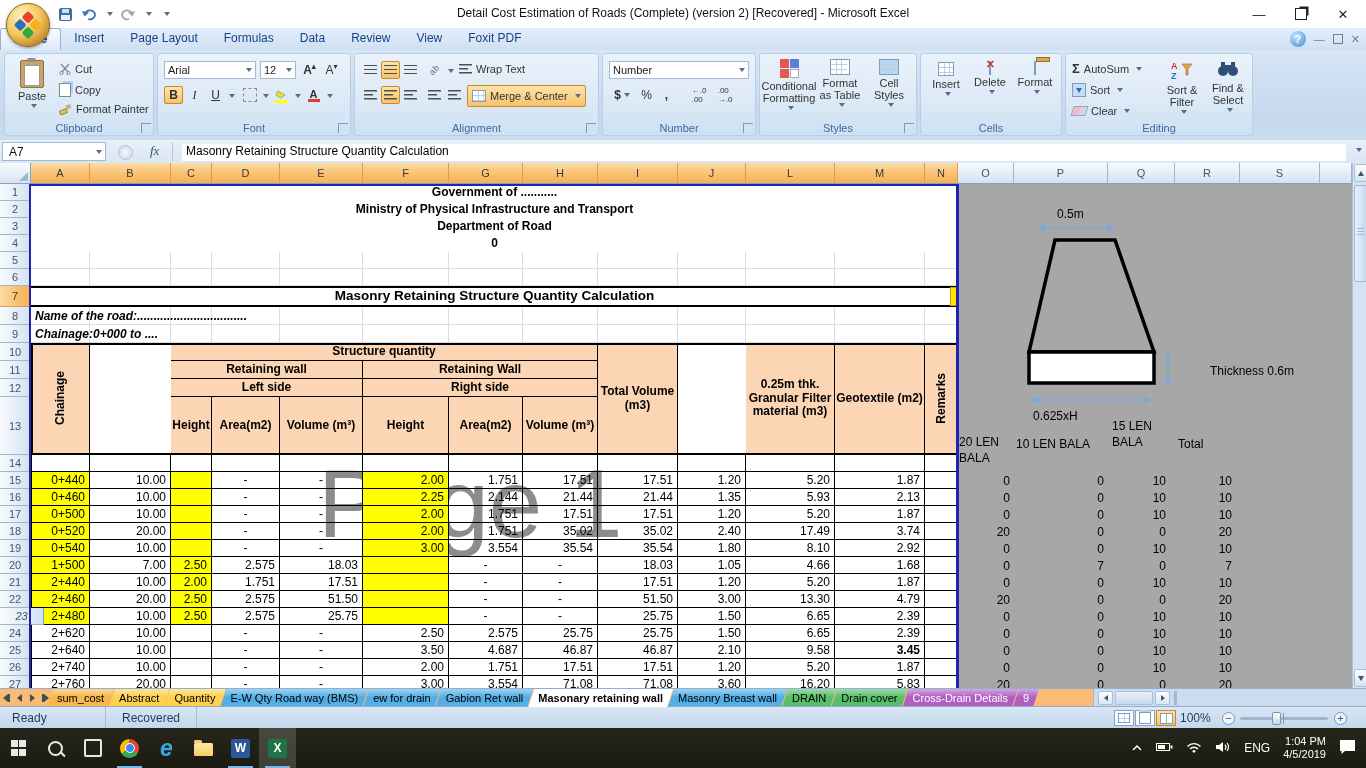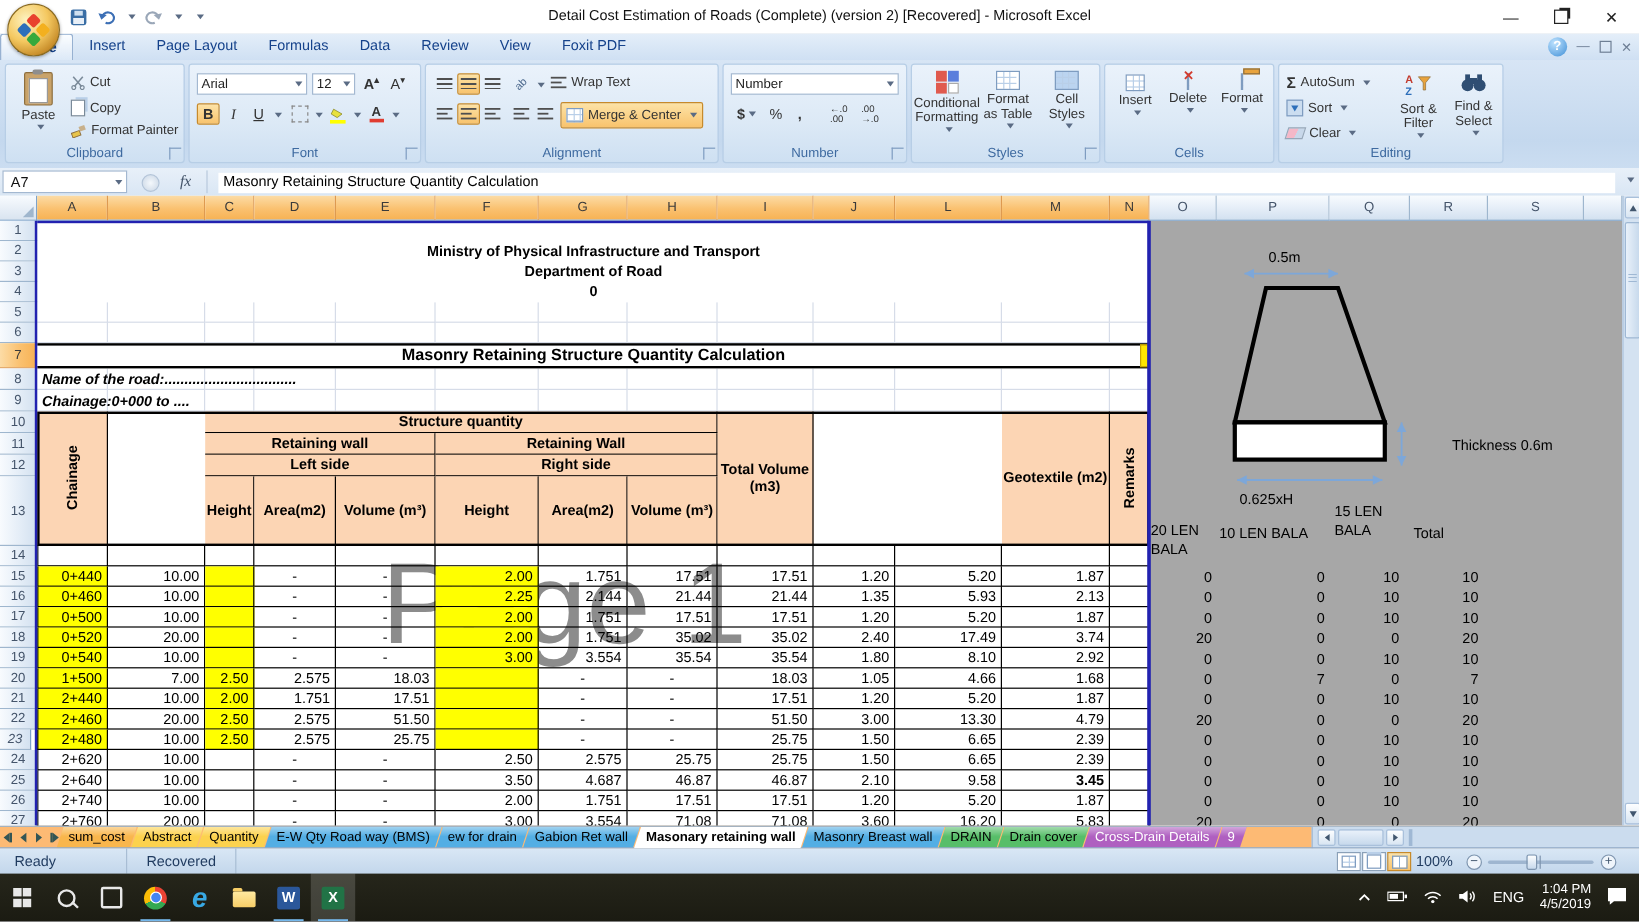--- a/index.html
+++ b/index.html
@@ -482,21 +482,21 @@
       <div class="rhdr" style="left: 0px; top: 234px; width: 31px; height: 58px;">13</div>
       <div class="rhdr" style="left: 0px; top: 292px; width: 31px; height: 17px;">14</div>
       <div class="rhdr" style="left: 0px; top: 309px; width: 31px; height: 17px;">15</div>
       <div class="rhdr" style="left: 0px; top: 326px; width: 31px; height: 17px;">16</div>
       <div class="rhdr" style="left: 0px; top: 343px; width: 31px; height: 17px;">17</div>
       <div class="rhdr" style="left: 0px; top: 360px; width: 31px; height: 17px;">18</div>
       <div class="rhdr" style="left: 0px; top: 377px; width: 31px; height: 17px;">19</div>
       <div class="rhdr" style="left: 0px; top: 394px; width: 31px; height: 17px;">20</div>
       <div class="rhdr" style="left: 0px; top: 411px; width: 31px; height: 17px;">21</div>
       <div class="rhdr" style="left: 0px; top: 428px; width: 31px; height: 17px;">22</div>
-      <div class="rhdr" style="left: 0px; top: 445px; width: 26px; height: 17px; font-style: italic;">23</div>
+      <div class="rhdr" style="left: 0px; top: 445px; width: 44px; height: 17px; font-style: italic;">23</div>
       <div class="rhdr" style="left: 0px; top: 462px; width: 31px; height: 17px;">24</div>
       <div class="rhdr" style="left: 0px; top: 479px; width: 31px; height: 17px;">25</div>
       <div class="rhdr" style="left: 0px; top: 496px; width: 31px; height: 17px;">26</div>
       <div class="rhdr" style="left: 0px; top: 513px; width: 31px; height: 17px;">27</div>
       <div class="cell gridln" style="left: 31px; top: 89px; width: 59px; height: 17px;"></div>
       <div class="cell gridln" style="left: 90px; top: 89px; width: 81px; height: 17px;"></div>
       <div class="cell gridln" style="left: 171px; top: 89px; width: 41px; height: 17px;"></div>
       <div class="cell gridln" style="left: 212px; top: 89px; width: 68px; height: 17px;"></div>
       <div class="cell gridln" style="left: 280px; top: 89px; width: 83px; height: 17px;"></div>
       <div class="cell gridln" style="left: 363px; top: 89px; width: 86px; height: 17px;"></div>
@@ -539,20 +539,21 @@
       <div class="cell gridln" style="left: 212px; top: 162px; width: 68px; height: 18px;"></div>
       <div class="cell gridln" style="left: 280px; top: 162px; width: 83px; height: 18px;"></div>
       <div class="cell gridln" style="left: 363px; top: 162px; width: 86px; height: 18px;"></div>
       <div class="cell gridln" style="left: 449px; top: 162px; width: 74px; height: 18px;"></div>
       <div class="cell gridln" style="left: 523px; top: 162px; width: 75px; height: 18px;"></div>
       <div class="cell gridln" style="left: 598px; top: 162px; width: 80px; height: 18px;"></div>
       <div class="cell gridln" style="left: 678px; top: 162px; width: 68px; height: 18px;"></div>
       <div class="cell gridln" style="left: 746px; top: 162px; width: 89px; height: 18px;"></div>
       <div class="cell gridln" style="left: 835px; top: 162px; width: 90px; height: 18px;"></div>
       <div class="cell gridln" style="left: 925px; top: 162px; width: 33px; height: 18px;"></div>
+      <div class="cell ac bold" style="left: 31px; top: 21px; width: 927px; height: 17px;">Government of ...........</div>
       <div class="cell ac bold" style="left: 31px; top: 38px; width: 927px; height: 17px;">Ministry of Physical Infrastructure and Transport</div>
       <div class="cell ac bold" style="left: 31px; top: 55px; width: 927px; height: 17px;">Department of Road</div>
       <div class="cell ac bold" style="left: 31px; top: 72px; width: 927px; height: 17px;">0</div>
       <div class="cell ac bold" style="left: 31px; top: 123px; width: 927px; height: 21px; border-top: 2.5px solid rgb(0, 0, 0); border-bottom: 2.5px solid rgb(0, 0, 0); font-size: 13.5px; background: rgb(255, 255, 255);">Masonry Retaining Structure Quantity Calculation</div>
       <div class="abs" style="left: 950px; top: 124px; width: 7px; height: 19px; background: rgb(255, 230, 0); border: 1px solid rgb(200, 164, 0); z-index: 3; box-sizing: border-box;"></div>
       <div class="cell al bold ital" style="left: 31px; top: 144px; width: 520px; height: 18px;">Name of the road:.................................</div>
       <div class="cell al bold ital" style="left: 31px; top: 162px; width: 520px; height: 18px;">Chainage:0+000 to ....</div>
       <div class="cell peach tbl ac vert" style="left: 31px; top: 180px; width: 59px; height: 112px;">
         <span>Chainage</span>
       </div>
@@ -561,20 +562,21 @@
       <div class="cell hdrtxt peach tbl " style="left: 363px; top: 198px; width: 235px; height: 18px; z-index: 1;">Retaining Wall</div>
       <div class="cell hdrtxt peach tbl " style="left: 171px; top: 216px; width: 192px; height: 18px; z-index: 1;">Left side</div>
       <div class="cell hdrtxt peach tbl " style="left: 363px; top: 216px; width: 235px; height: 18px; z-index: 1;">Right side</div>
       <div class="cell hdrtxt peach tbl " style="left: 171px; top: 234px; width: 41px; height: 58px; z-index: 1;">Height</div>
       <div class="cell hdrtxt peach tbl " style="left: 212px; top: 234px; width: 68px; height: 58px; z-index: 1;">Area(m2)</div>
       <div class="cell hdrtxt peach tbl " style="left: 280px; top: 234px; width: 83px; height: 58px; z-index: 1;">Volume (m³)</div>
       <div class="cell hdrtxt peach tbl " style="left: 363px; top: 234px; width: 86px; height: 58px; z-index: 1;">Height</div>
       <div class="cell hdrtxt peach tbl " style="left: 449px; top: 234px; width: 74px; height: 58px; z-index: 1;">Area(m2)</div>
       <div class="cell hdrtxt peach tbl " style="left: 523px; top: 234px; width: 75px; height: 58px; z-index: 1;">Volume (m³)</div>
       <div class="cell hdrtxt peach tbl " style="left: 598px; top: 180px; width: 80px; height: 112px; z-index: 1;">Total Volume (m3)</div>
+      <div class="cell hdrtxt peach tbl " style="left: 746px; top: 180px; width: 89px; height: 112px; z-index: 1;">0.25m thk. Granular Filter material (m3)</div>
       <div class="cell hdrtxt peach tbl " style="left: 835px; top: 180px; width: 90px; height: 112px; z-index: 1;">Geotextile (m2)</div>
       <div class="cell peach tbl ac vert" style="left: 925px; top: 180px; width: 33px; height: 112px;">
         <span>Remarks</span>
       </div>
       <div class="abs" style="left: 31px; top: 180px; width: 927px; height: 112px; border: 2px solid rgb(0, 0, 0); z-index: 3; pointer-events: none; box-sizing: border-box;"></div>
       <div class="cell tbl " style="left: 31px; top: 292px; width: 59px; height: 17px; border-left: 1px solid rgb(0, 0, 0);"></div>
       <div class="cell tbl" style="left: 90px; top: 292px; width: 81px; height: 17px;"></div>
       <div class="cell tbl" style="left: 171px; top: 292px; width: 41px; height: 17px;"></div>
       <div class="cell tbl" style="left: 212px; top: 292px; width: 68px; height: 17px;"></div>
       <div class="cell tbl" style="left: 280px; top: 292px; width: 83px; height: 17px;"></div>

